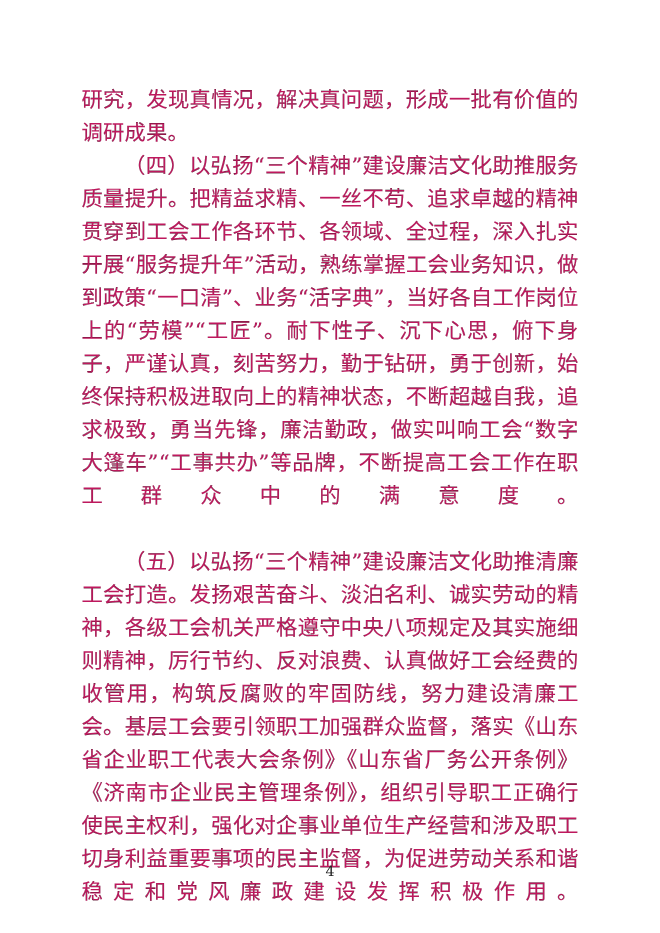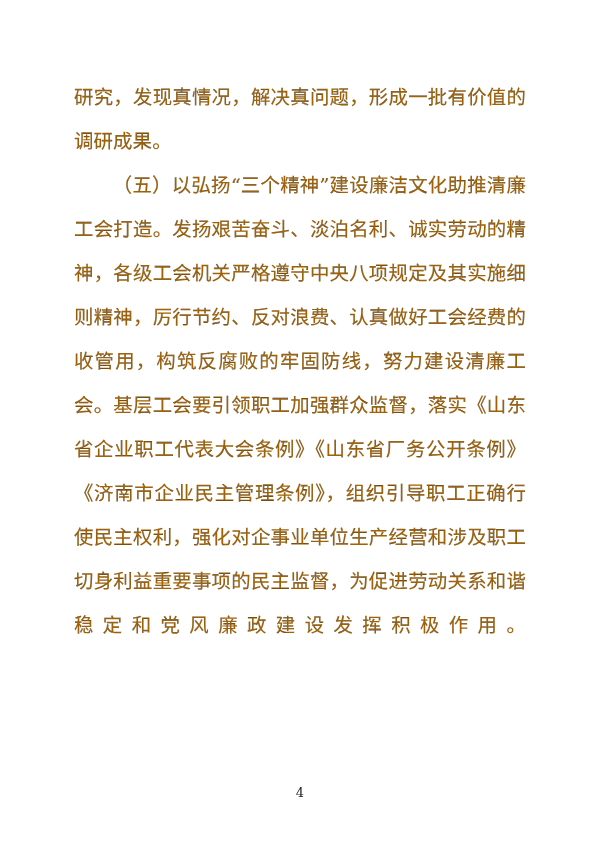--- a/index.html
+++ b/index.html
@@ -32,22 +32,22 @@
     left: 74px;
     top: 76px;
     width: 452px;
   }
 
   
   .para {
     margin: 0;
     font-family: "DejaVu Serif", "Liberation Serif", serif;
     font-size: 19.4px;
-    line-height: 44px;
-    color: #a16207;
+    line-height: 30px;
+    color: #be185d;
     text-align: justify;
     text-justify: inter-character;
     letter-spacing: 0.15px;
     text-indent: 0;
     word-break: break-all;
     -webkit-text-stroke: 0.1px #161616;
   }
 
   .para.indent {
     text-indent: 2em;
@@ -77,20 +77,21 @@
 </style>
 </head>
 <body>
 
 <div class="page">
 
   <div class="text-column">
 
     <p class="para no-stretch">研究，发现真情况，解决真问题，形成一批有价值的调研成果。</p>
 
+    <p class="para indent">（四）以弘扬“三个精神”建设廉洁文化助推服务质量提升。把精益求精、一丝不苟、追求卓越的精神贯穿到工会工作各环节、各领域、全过程，深入扎实开展“服务提升年”活动，熟练掌握工会业务知识，做到政策“一口清”、业务“活字典”，当好各自工作岗位上的“劳模”“工匠”。耐下性子、沉下心思，俯下身子，严谨认真，刻苦努力，勤于钻研，勇于创新，始终保持积极进取向上的精神状态，不断超越自我，追求极致，勇当先锋，廉洁勤政，做实叫响工会“数字大篷车”“工事共办”等品牌，不断提高工会工作在职工群众中的满意度。</p>
 
     <p class="para indent">（五）以弘扬“三个精神”建设廉洁文化助推清廉工会打造。发扬艰苦奋斗、淡泊名利、诚实劳动的精神，各级工会机关严格遵守中央八项规定及其实施细则精神，厉行节约、反对浪费、认真做好工会经费的收管用，构筑反腐败的牢固防线，努力建设清廉工会。基层工会要引领职工加强群众监督，落实《山东省企业职工代表大会条例》《山东省厂务公开条例》《济南市企业民主管理条例》，组织引导职工正确行使民主权利，强化对企事业单位生产经营和涉及职工切身利益重要事项的民主监督，为促进劳动关系和谐稳定和党风廉政建设发挥积极作用。</p>
 
   </div>
 
   <div class="page-number">4</div>
 
 </div>
 
 </body></html>

